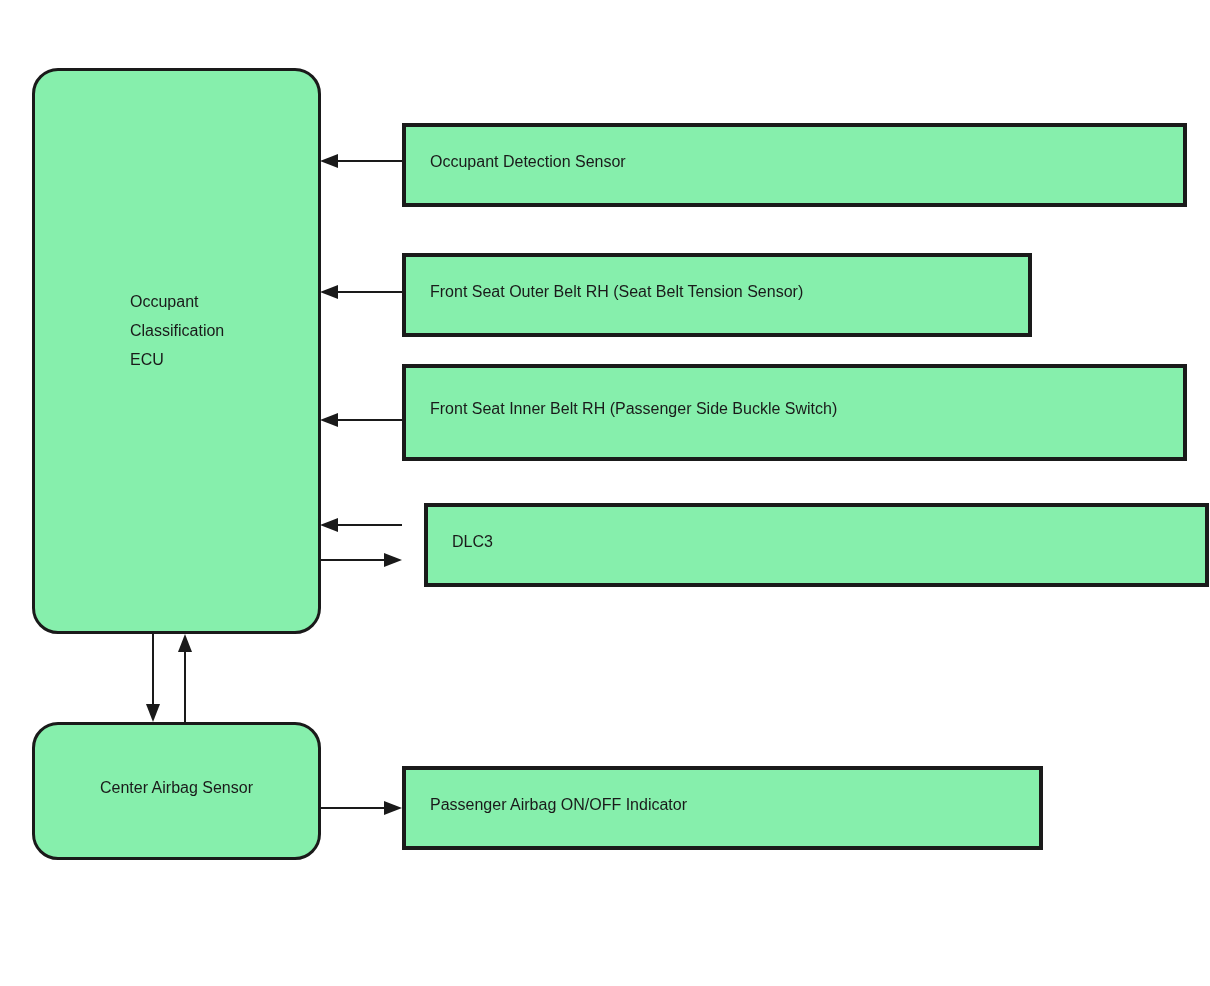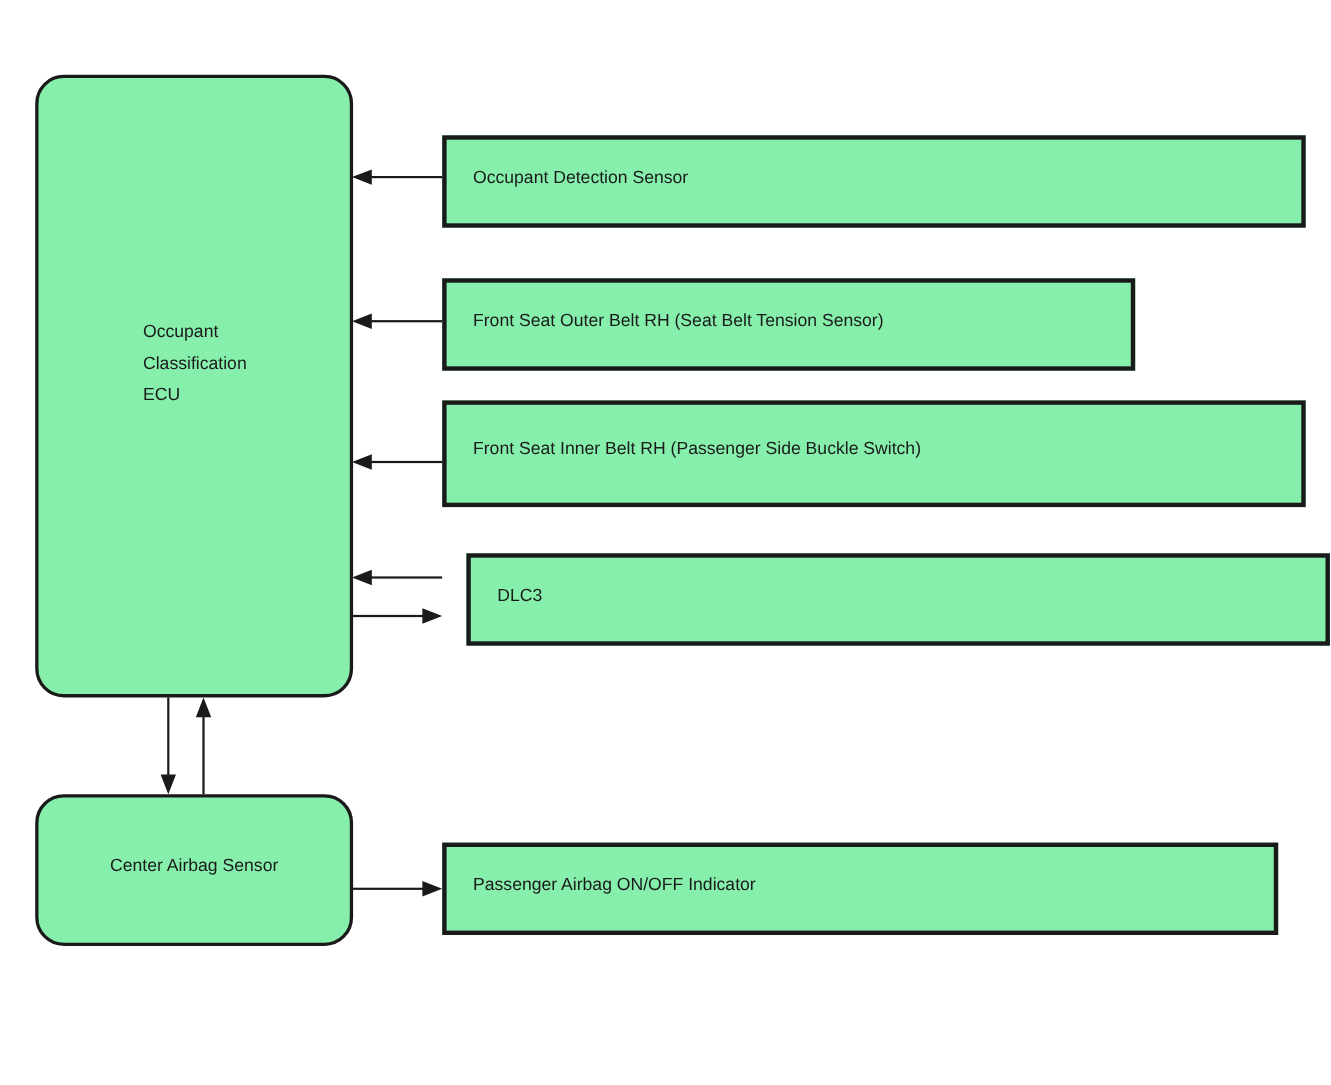--- a/index.html
+++ b/index.html
@@ -58,21 +58,21 @@
   .node.cas .label {
     position: relative;
     top: -4px;
     white-space: nowrap;
   }
   
   .node.b1 { left: 402px; top: 123px; width: 785px; height: 84px; }
   .node.b2 { left: 402px; top: 253px; width: 630px; height: 84px; }
   .node.b3 { left: 402px; top: 364px; width: 785px; height: 97px; }
   .node.b4 { left: 424px; top: 503px; width: 785px; height: 84px; }
-  .node.b5 { left: 402px; top: 766px; width: 760px; height: 84px; align-items: center; }
+  .node.b5 { left: 402px; top: 766px; width: 641px; height: 84px; align-items: center; }
 
   
   .hline {
     position: absolute;
     height: 2px;
     background: #1a1a1a;
   }
   .vline {
     position: absolute;
     width: 2px;

